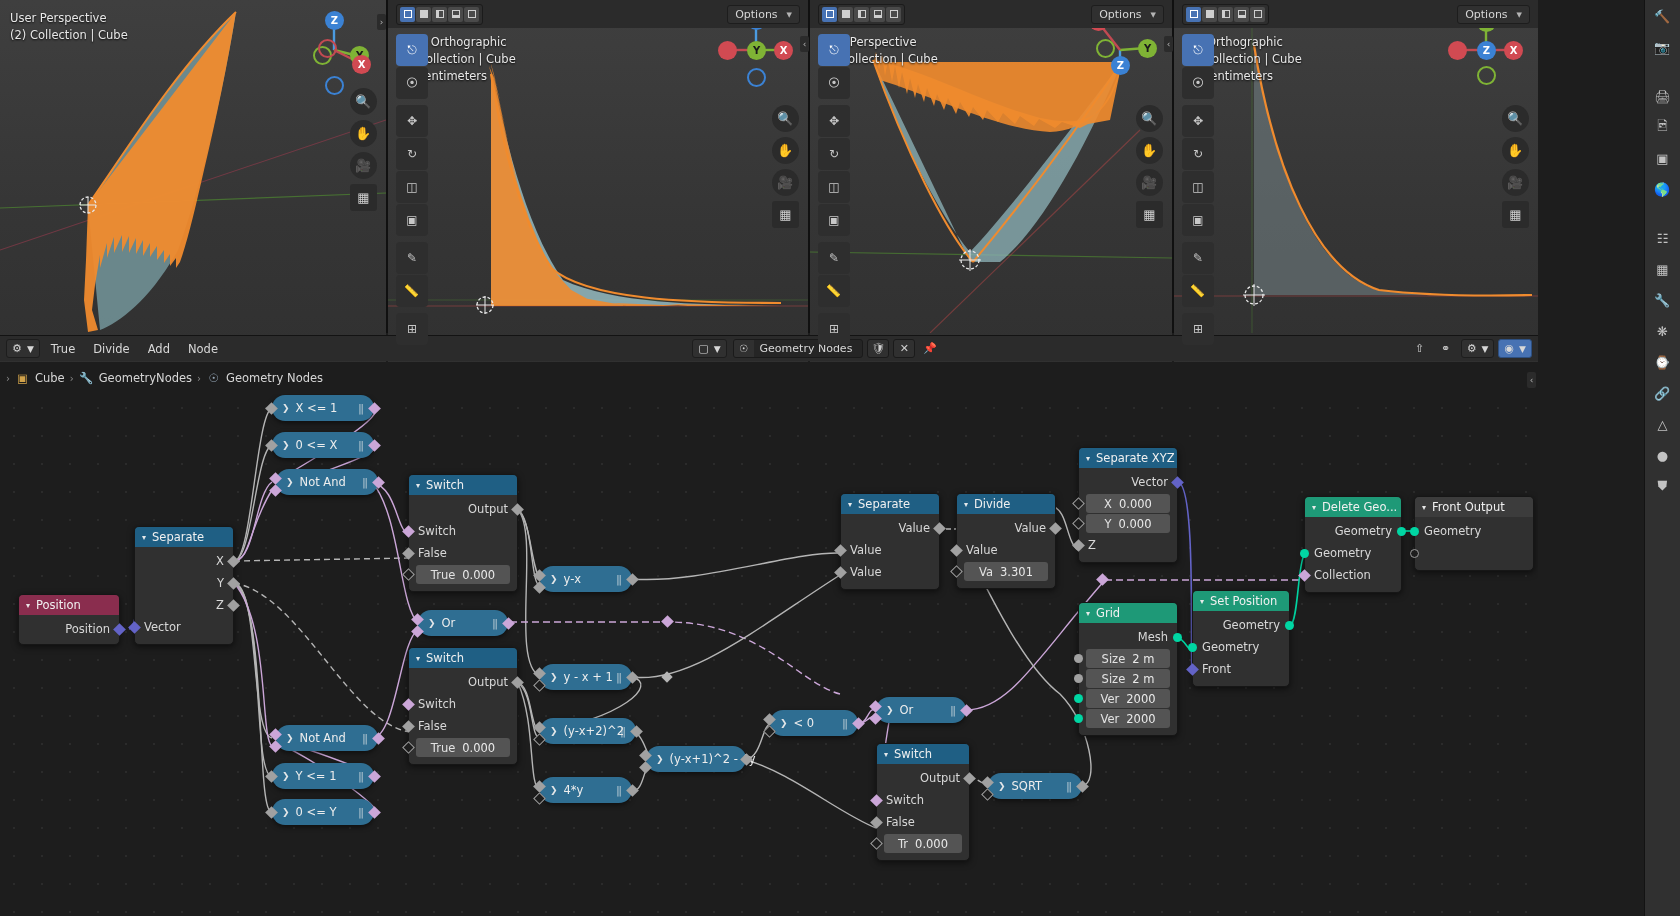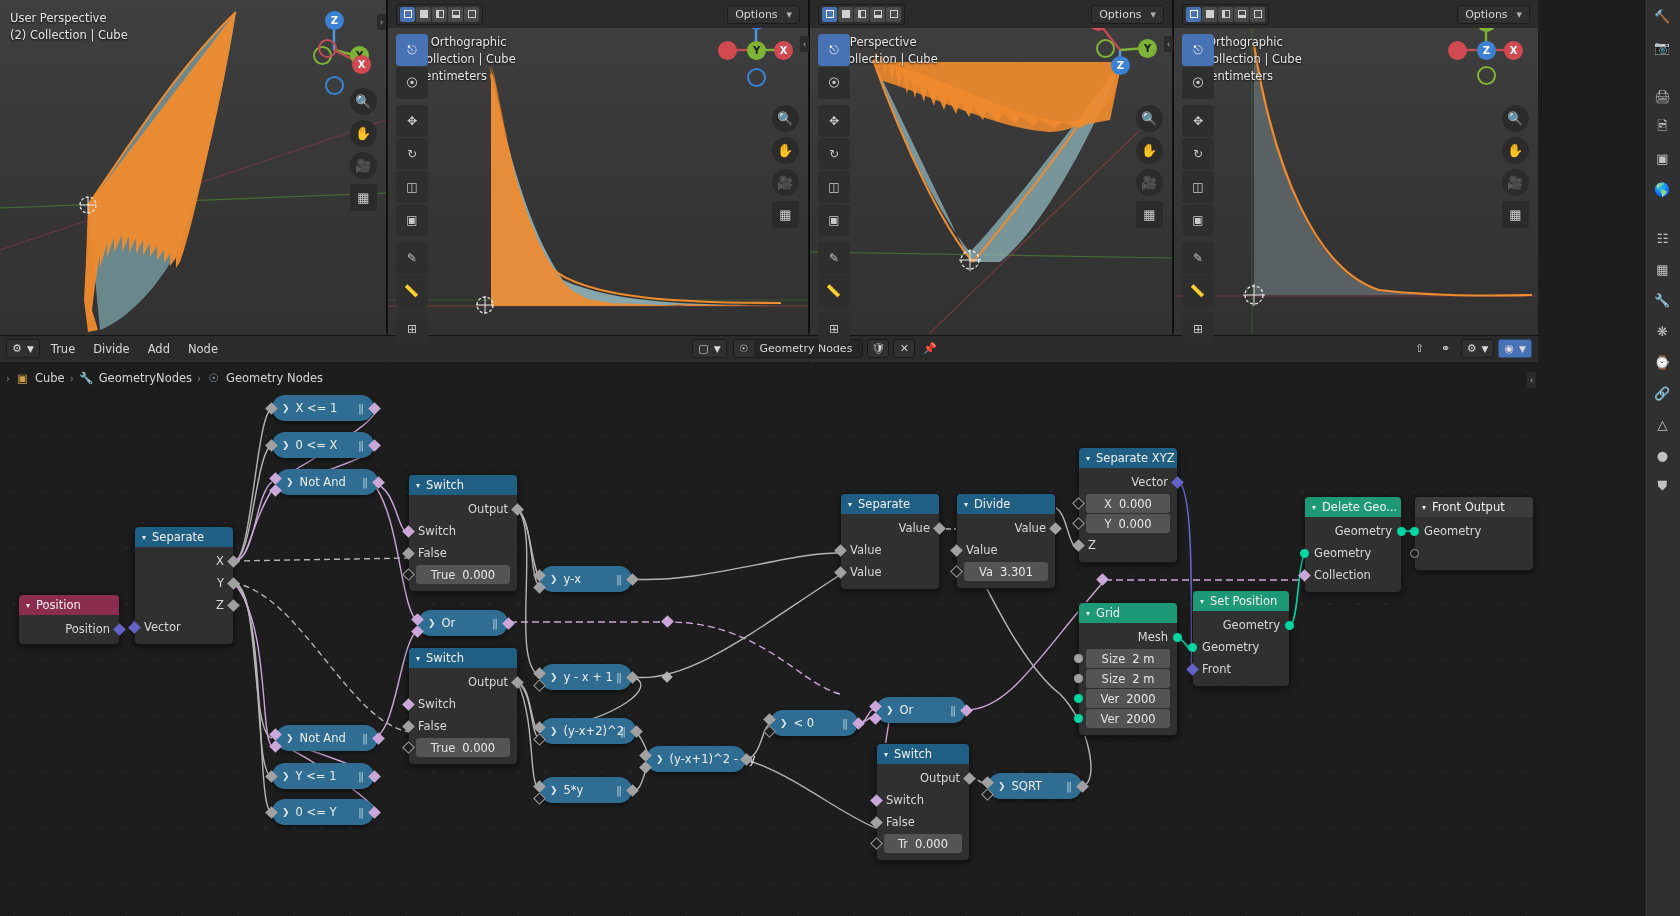--- a/index.html
+++ b/index.html
@@ -722,21 +722,21 @@
       <span class="chev">❯</span>
       <span>(y-x+2)^2</span>
       <span class="grip">||</span>
       <span class="sock d s-grey" style="left:-5px; top:5px;"></span>
       <span class="sock d s-hollow" style="left:-5px; top:17px;"></span>
       <span class="sock d s-grey" style="right:-5px; top:9px;"></span>
     </div>
 
     <div class="pill" style="left:540px; top:383px; width:92px;">
       <span class="chev">❯</span>
-      <span>5*y</span>
+      <span>4*y</span>
       <span class="grip">||</span>
       <span class="sock d s-grey" style="left:-5px; top:5px;"></span>
       <span class="sock d s-hollow" style="left:-5px; top:17px;"></span>
       <span class="sock d s-grey" style="right:-5px; top:9px;"></span>
     </div>
 
     <div class="pill" style="left:646px; top:352px; width:100px;">
       <span class="chev">❯</span>
       <span>(y-x+1)^2 - 4y</span>
       <span class="sock d s-grey" style="left:-5px; top:5px;"></span>

